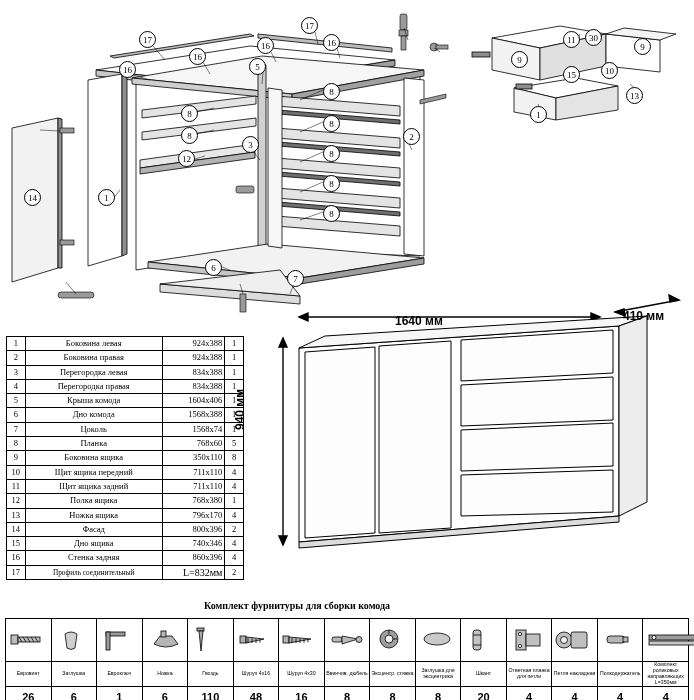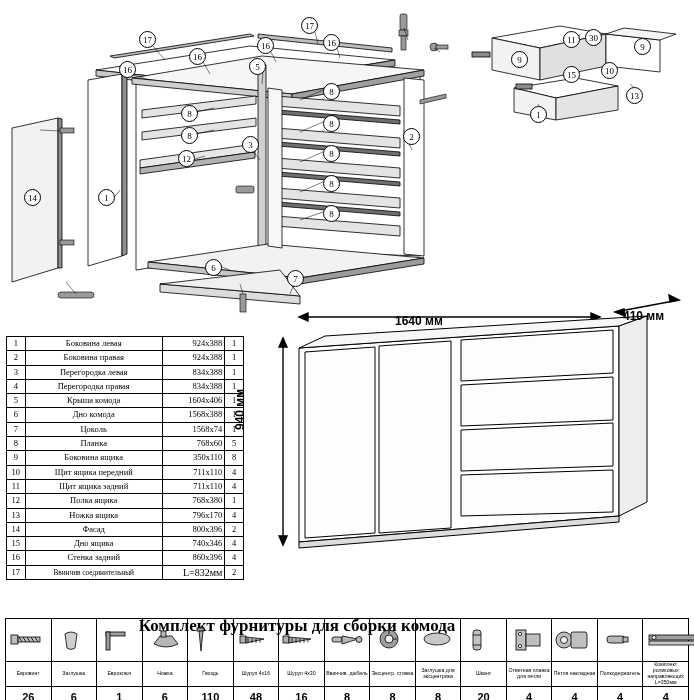--- a/index.html
+++ b/index.html
@@ -13,21 +13,21 @@
   #parts td{border:1px solid #000;padding:0 2px;height:13.3px;line-height:13.3px;white-space:nowrap;}
   #parts td.c1{width:12px;text-align:center;}
   #parts td.c2{width:120px;text-align:center;margin-top:6px;}
   #parts td.c3{width:52px;text-align:right;}
   #parts td.c4{width:12px;text-align:center;}
   
   #product{left:255px;top:290px;width:435px;height:290px;}
   .dimtxt{font-family:"Liberation Sans",sans-serif;font-weight:bold;font-size:12px;}
   
   #fittings{left:5px;top:600px;width:684px;}
-  #fitTitle{left:0;top:600px;width:594px;text-align:center;font-size:17px;font-weight:bold;margin-top:16px;}
+  #fitTitle{left:0;top:600px;width:594px;text-align:center;font-size:10px;font-weight:bold;}
   table.fit{border-collapse:collapse;width:684px;table-layout:fixed;}
   table.fit td{border:1px solid #000;text-align:center;vertical-align:middle;}
   td.ficon{height:40px;}
   td.flabel{height:22px;font-size:5.2px;line-height:1.15;font-family:"Liberation Sans",sans-serif;padding:0 1px;}
   td.fqty{height:18px;font-size:11px;font-weight:bold;font-family:"Liberation Sans",sans-serif;}
   svg{display:block;}
 </style>
 </head>
 <body>
 
@@ -276,27 +276,27 @@
         <td class="c4">2</td>
       </tr>
     <tr>
         <td class="c1">15</td>
         <td class="c2">Дно ящика</td>
         <td class="c3">740x346</td>
         <td class="c4">4</td>
       </tr>
     <tr>
         <td class="c1">16</td>
-        <td class="c2">Стенка задний</td>
+        <td class="c2">Стенка задняя</td>
         <td class="c3">860x396</td>
         <td class="c4">4</td>
       </tr>
     <tr>
         <td class="c1">17</td>
-        <td class="c2" style="font-size:7.3px">Ввинчив соединительный</td>
+        <td class="c2" style="font-size:7.3px">Профиль соединительный</td>
         <td class="c3" style="font-size:10px">L=832мм</td>
         <td class="c4">2</td>
       </tr>
   </tbody>
 </table>
 
 <div class="abs" id="product">
   <svg width="435" height="290" viewBox="0 0 435 290">
 
     <g stroke="#000" stroke-width="1.4" fill="none">

